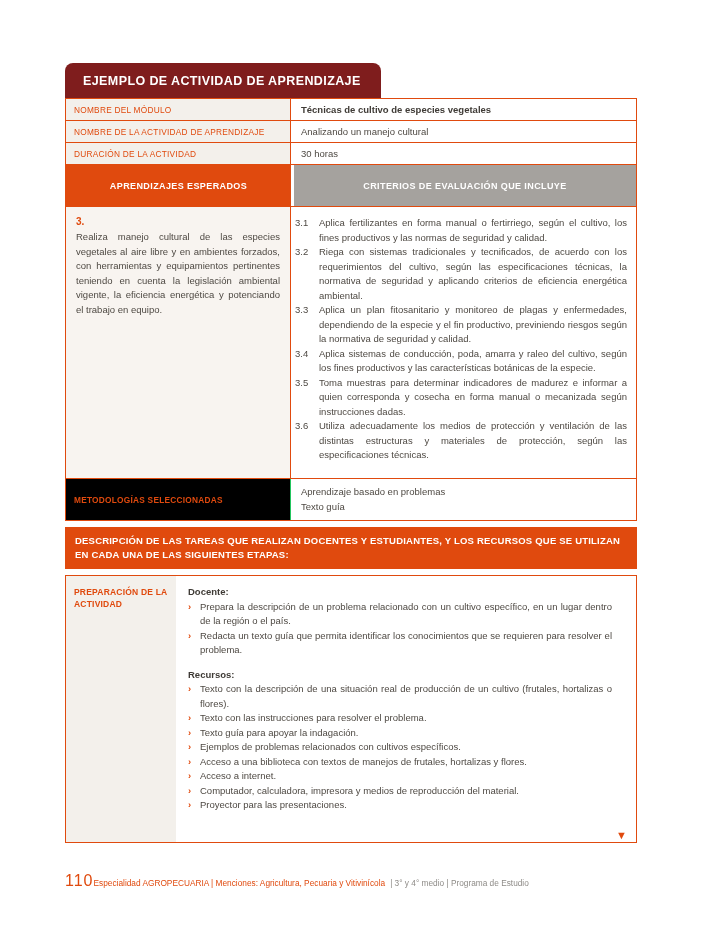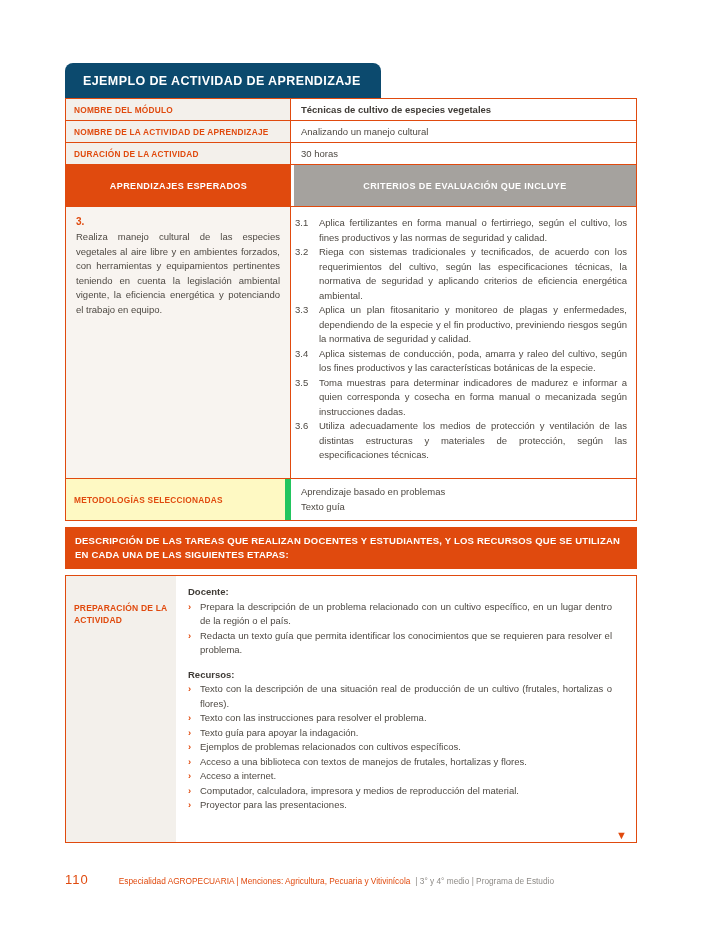--- a/index.html
+++ b/index.html
@@ -2,31 +2,31 @@
 <html><head>
 <meta charset="utf-8">
 <style>
   * { box-sizing: border-box; margin: 0; padding: 0; }
   html, body { width: 720px; background: #ffffff; }
   body { font-family: "Liberation Sans", sans-serif; }
   .page { position: relative; width: 720px; height: 932px; background: #ffffff; overflow: hidden; }
   .content { position: absolute; left: 65px; top: 63px; width: 572px; }
 
   .tab-banner {
-    display: inline-block; background: #0c4a6e; color: #ffffff;
+    display: inline-block; background: #7f1d1d; color: #ffffff;
     font-weight: bold; font-size: 12.5px; letter-spacing: 0.4px;
     padding: 11px 20px 10px 18px; border-radius: 8px 8px 0 0;
   }
 
   .main-table { border: 1.5px solid #E04A0E; width: 572px; }
 
   .info-row { display: flex; border-bottom: 1px solid #E04A0E; min-height: 22px; }
   .info-label {
     width: 225px; flex: none; background: #F3F0EB; color: #E04A0E;
-    font-size: 8.3px; font-weight: bold; letter-spacing: 0.25px;
+    font-size: 8.3px; font-weight: normal; letter-spacing: 0.25px;
     display: flex; align-items: center; padding: 0 8px;
     border-right: 1px solid #E04A0E;
   }
   .info-value { flex: 1; display: flex; align-items: center; padding: 0 10px; font-size: 9.5px; color: #4E4943; }
   .info-rows > .info-row:nth-of-type(1) .info-value { font-weight: bold; color: #3F3B36; }
 
   .header-row { display: flex; border-bottom: 1px solid #E04A0E; height: 42px; }
   .header-left {
     width: 225px; flex: none; background: #E04A0E; color: #fff; font-weight: bold;
     font-size: 9px; letter-spacing: 0.4px; display: flex; align-items: center; justify-content: center;
@@ -41,47 +41,47 @@
   .expected-cell { width: 225px; flex: none; background: #F8F4F0; border-right: 1px solid #E04A0E; padding: 9px 10px; }
   .expected-number { color: #E04A0E; font-weight: bold; font-size: 10px; margin-bottom: 3px; }
   .expected-text { font-size: 9.5px; line-height: 14.5px; color: #4E4943; text-align: justify; }
   .criteria-cell { flex: 1; padding: 9px 9px 9px 4px; }
   .criteria-item { display: flex; font-size: 9.5px; line-height: 14.5px; color: #4E4943; }
   .criteria-num { width: 24px; flex: none; }
   .criteria-text { flex: 1; text-align: justify; }
 
   .meth-row { display: flex; min-height: 40px; }
   .meth-label {
-    width: 225px; flex: none; background: #fef9c3; color: #E04A0E; font-size: 8.3px;
+    width: 225px; flex: none; background: #000000; color: #E04A0E; font-size: 8.3px;
     font-weight: bold; letter-spacing: 0.25px; display: flex; align-items: center;
-    padding: 0 8px; border-right: 6px solid #22c55e;
+    padding: 0 8px; border-right: 1px solid #22c55e;
   }
   .meth-value { flex: 1; padding: 6px 10px; font-size: 9.5px; line-height: 14.5px; color: #4E4943; }
 
   .desc-banner {
     margin-top: 6px; background: #E04A0E; color: #ffffff; font-weight: bold;
     font-size: 9.5px; line-height: 13.5px; letter-spacing: 0.2px; padding: 7px 10px 8px;
   }
 
   .prep-box { margin-top: 6px; border: 1.5px solid #E04A0E; display: flex; height: 268px; position: relative; }
   .prep-label {
     width: 110px; flex: none; background: #F3F0EB; color: #E04A0E;
     font-size: 8.5px; font-weight: bold; line-height: 12px; letter-spacing: 0.2px;
-    padding: 26px 8px;
+    padding: 10px 8px;
   }
   .prep-content { flex: 1; padding: 9px 12px 0 12px; }
   .group-heading { font-size: 9.5px; font-weight: bold; color: #3F3B36; line-height: 14.5px; }
   .bullet-item { display: flex; font-size: 9.5px; line-height: 14.5px; color: #4E4943; }
   .bullet-glyph { width: 12px; flex: none; color: #E04A0E; font-weight: bold; }
   .bullet-text { flex: 1; text-align: justify; padding-right: 12px; }
   .recursos-group { margin-top: 10px; }
   .continuation { position: absolute; right: 9px; bottom: 1px; color: #E04A0E; font-size: 11px; line-height: 11px; }
 
   .footer { position: absolute; left: 65px; top: 872px; width: 600px; display: flex; align-items: baseline; }
-  .page-num { color: #E04A0E; font-size: 13px; letter-spacing: 1px; margin-right: 30px; }
+  .page-num { color: #E04A0E; font-size: 16px; letter-spacing: 1px; }
   .footer-orange { color: #E04A0E; font-size: 8.3px; }
   .footer-gray { color: #8E8B87; font-size: 8.3px; margin-left: 5px; }
 </style>
 </head>
 <body>
 
 <div class="page">
   <div class="content">
 
     <div class="tab-banner">EJEMPLO DE ACTIVIDAD DE APRENDIZAJE</div>

